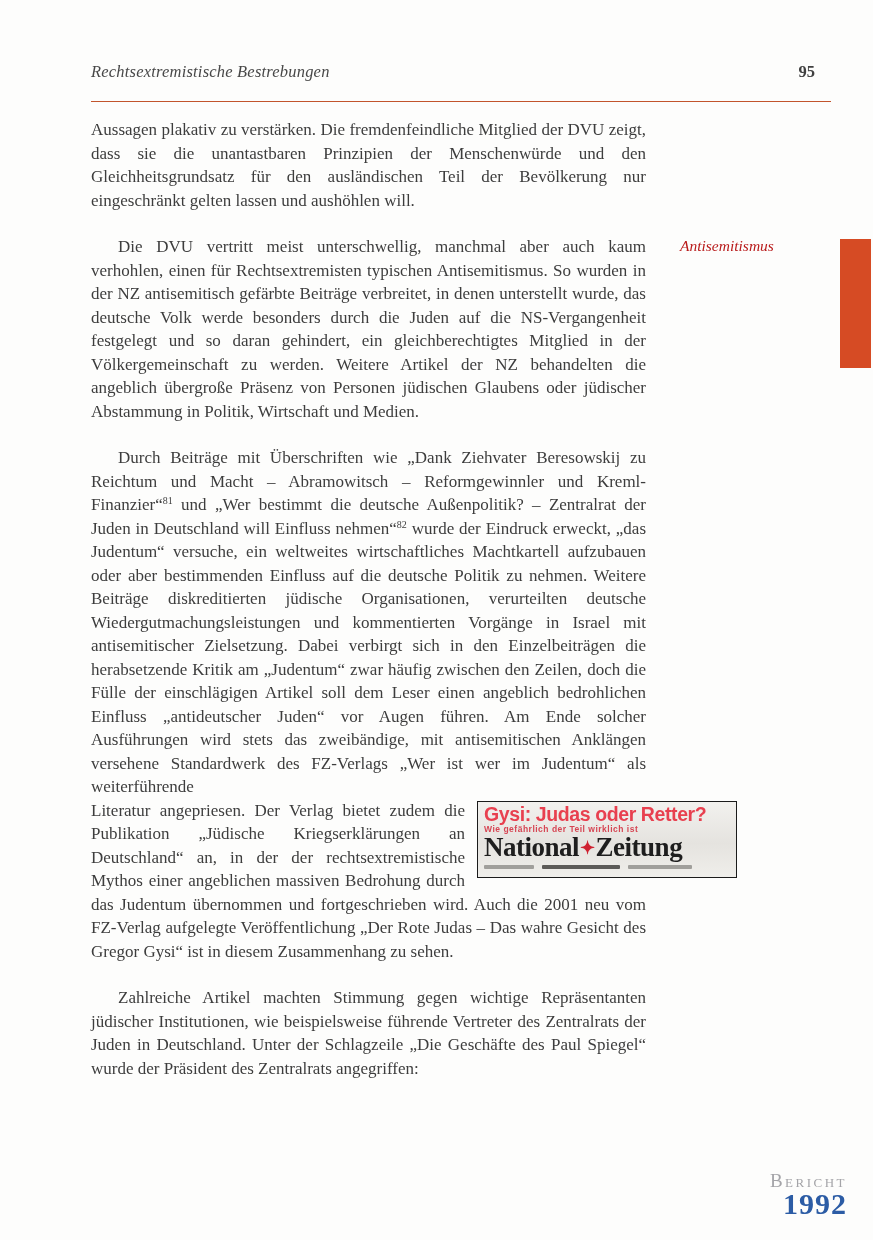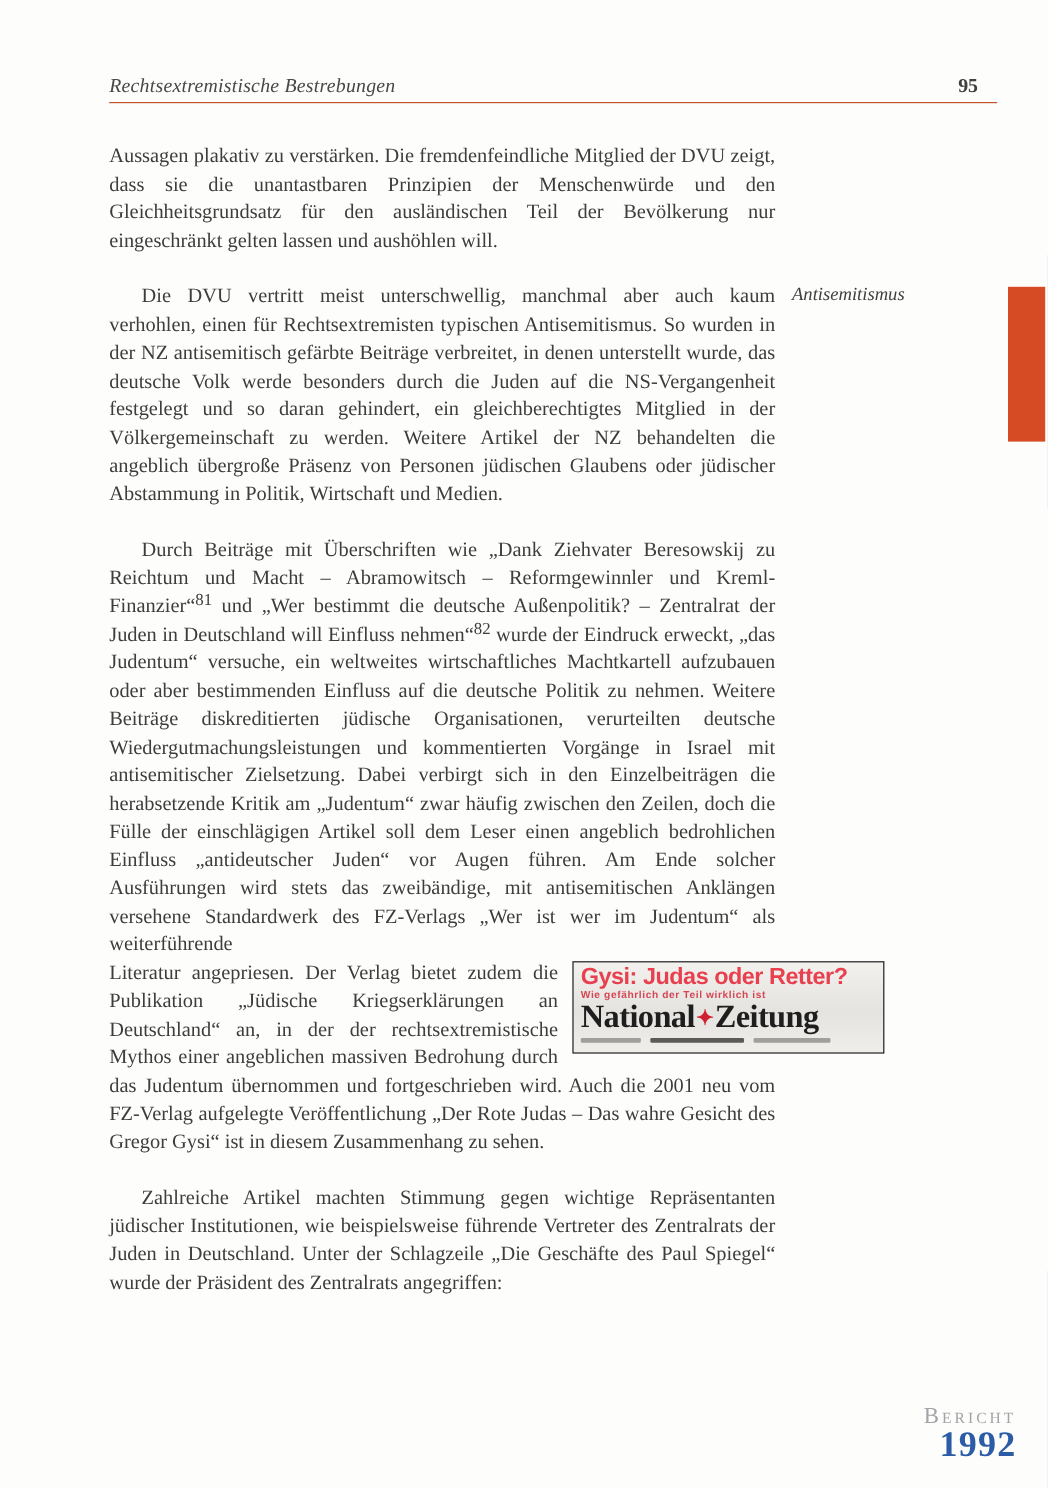--- a/index.html
+++ b/index.html
@@ -11,47 +11,47 @@
     color: #3d3d3d;
     overflow: hidden;
     margin: 0 auto;
   }
 
   
   .page-header {
     position: absolute; left: 91px; top: 62px; width: 740px;
     display: flex; justify-content: space-between; align-items: flex-end;
     border-bottom: 1.5px solid #c2542c;
-    padding-bottom: 3px;
+    padding-bottom: 19px;
   }
   .header-title { font-style: italic; font-size: 16.5px; color: #484848; letter-spacing: 0.2px; }
   .header-page  { font-weight: 700; font-size: 16.5px; color: #404040; padding-right: 16px; }
 
   
   .margin-note {
-    position: absolute; left: 660px; top: 237px;
-    font-style: italic; font-size: 15.5px; color: #404040;
+    position: absolute; left: 680px; top: 237px;
+    font-style: italic; font-size: 15.5px; color: #b91c1c;
   }
   .red-tab {
     position: absolute; left: 840px; top: 239px;
     width: 31px; height: 129px; background: #d64b24;
   }
 
   
   .body-col {
     position: absolute; left: 91px; top: 118px; width: 555px;
     font-size: 17px; line-height: 23.5px;
     text-align: justify;
     hyphens: auto; -webkit-hyphens: auto;
   }
   .para { margin: 0 0 23px 0; }
   .para.indent { text-indent: 27px; }
   .para.joined { margin-bottom: 0; text-align-last: justify; }
   .para.continued { margin-top: 0; }
-  sup.fnref { font-size: 14px; line-height: 0; vertical-align: 6px; }
+  sup.fnref { font-size: 10px; line-height: 0; vertical-align: 6px; }
 
   
   .clipping {
     float: right; display: block; box-sizing: border-box;
     width: 260px; height: 77px;
     margin: 2px -91px 6px 12px;
     border: 1px solid #1b1b1b;
     background: linear-gradient(180deg, #f2f1ee 0%, #e5e3df 55%, #efeeea 100%);
     padding: 3px 5px 2px 6px;
     overflow: hidden;

